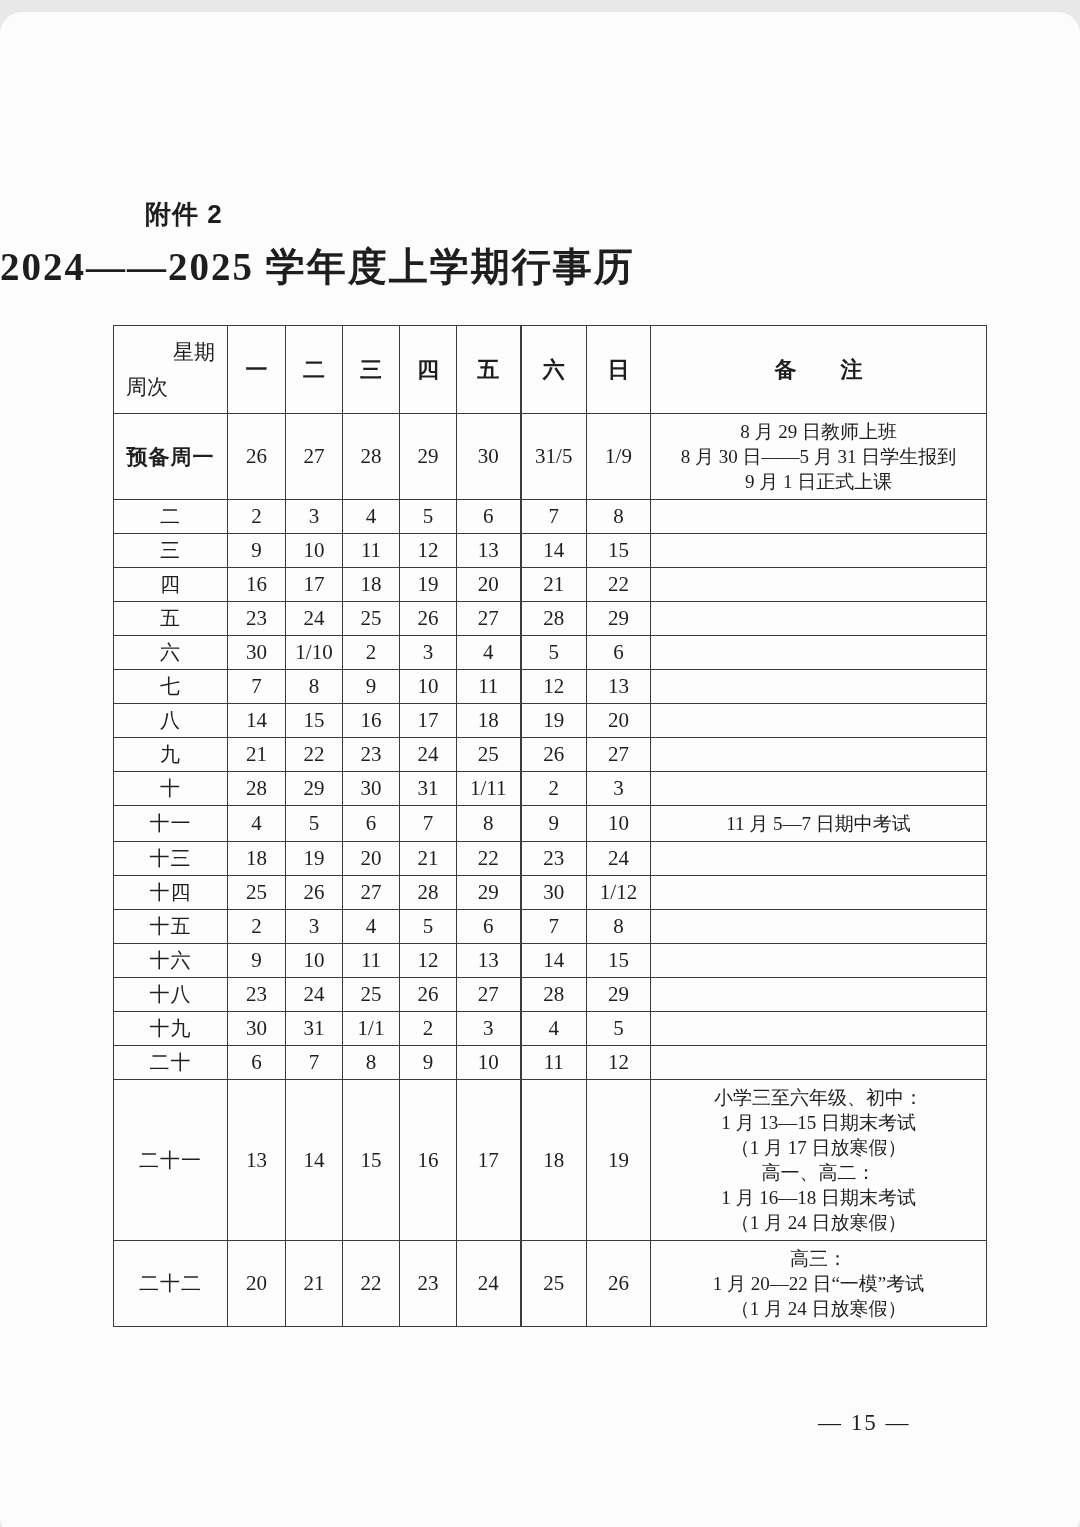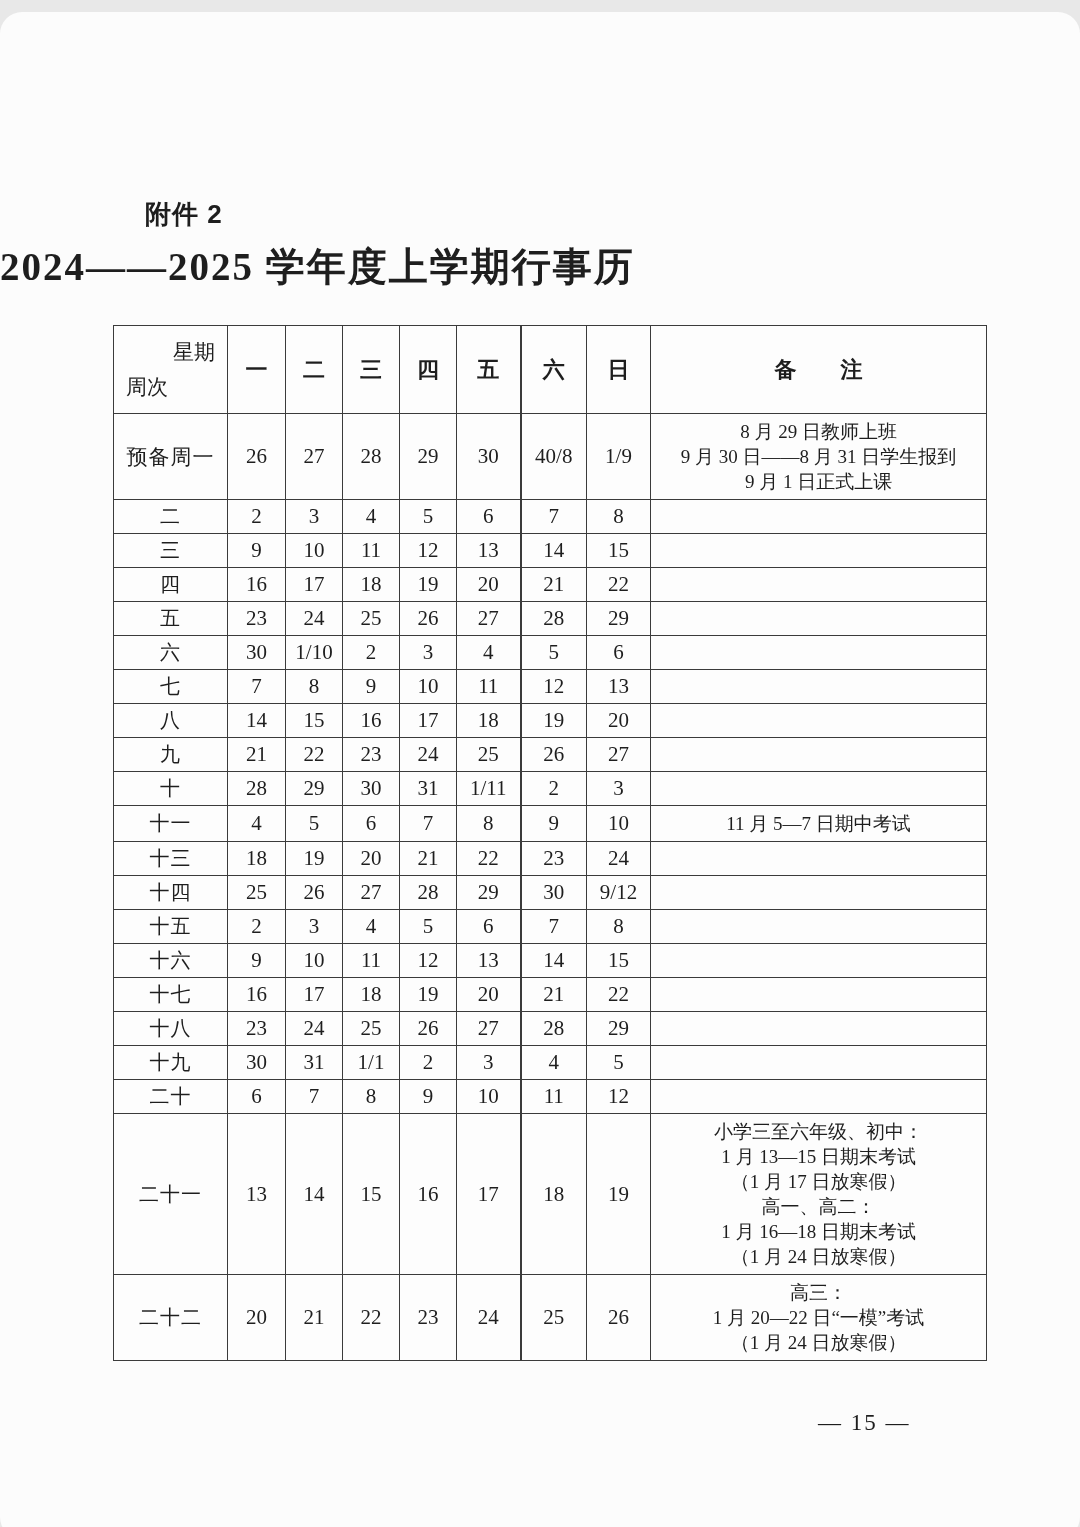--- a/index.html
+++ b/index.html
@@ -91,21 +91,21 @@
     font-size: 22px;
   }
   th.note-head { letter-spacing: 0; }
 
   td.label {
     font-size: 20px;
     letter-spacing: 1px;
   }
   td.label.bold {
     font-family: "Liberation Sans", "DejaVu Sans", sans-serif;
-    font-weight: 400;
+    font-weight: 700;
     font-size: 21px;
   }
   td.num {
     font-size: 21px;
   }
   td.note {
     text-align: left;
     vertical-align: middle;
     padding: 5px 14px;
     font-size: 19px;
@@ -161,25 +161,25 @@
       </tr>
     </thead>
     <tbody>
         <tr class="prep">
           <td class="label bold">预备周一</td>
           <td class="num">26</td>
           <td class="num">27</td>
           <td class="num">28</td>
           <td class="num">29</td>
           <td class="num thick-right">30</td>
-          <td class="num">40/8</td>
+          <td class="num">31/5</td>
           <td class="num">1/9</td>
           <td class="note">
             <div>8 月 29 日教师上班</div>
-            <div>9 月 30 日——8 月 31 日学生报到</div>
+            <div>8 月 30 日——5 月 31 日学生报到</div>
             <div>9 月 1 日正式上课</div>
           </td>
         </tr>
         <tr class="normal">
           <td class="label">二</td>
           <td class="num">2</td>
           <td class="num">3</td>
           <td class="num">4</td>
           <td class="num">5</td>
           <td class="num thick-right">6</td>
@@ -300,21 +300,21 @@
           <td class="note"></td>
         </tr>
         <tr class="normal">
           <td class="label">十四</td>
           <td class="num">25</td>
           <td class="num">26</td>
           <td class="num">27</td>
           <td class="num">28</td>
           <td class="num thick-right">29</td>
           <td class="num">30</td>
-          <td class="num">9/12</td>
+          <td class="num">1/12</td>
           <td class="note"></td>
         </tr>
         <tr class="normal">
           <td class="label">十五</td>
           <td class="num">2</td>
           <td class="num">3</td>
           <td class="num">4</td>
           <td class="num">5</td>
           <td class="num thick-right">6</td>
           <td class="num">7</td>
@@ -323,31 +323,20 @@
         </tr>
         <tr class="normal">
           <td class="label">十六</td>
           <td class="num">9</td>
           <td class="num">10</td>
           <td class="num">11</td>
           <td class="num">12</td>
           <td class="num thick-right">13</td>
           <td class="num">14</td>
           <td class="num">15</td>
-          <td class="note"></td>
-        </tr>
-        <tr class="normal">
-          <td class="label">十七</td>
-          <td class="num">16</td>
-          <td class="num">17</td>
-          <td class="num">18</td>
-          <td class="num">19</td>
-          <td class="num thick-right">20</td>
-          <td class="num">21</td>
-          <td class="num">22</td>
           <td class="note"></td>
         </tr>
         <tr class="normal">
           <td class="label">十八</td>
           <td class="num">23</td>
           <td class="num">24</td>
           <td class="num">25</td>
           <td class="num">26</td>
           <td class="num thick-right">27</td>
           <td class="num">28</td>

